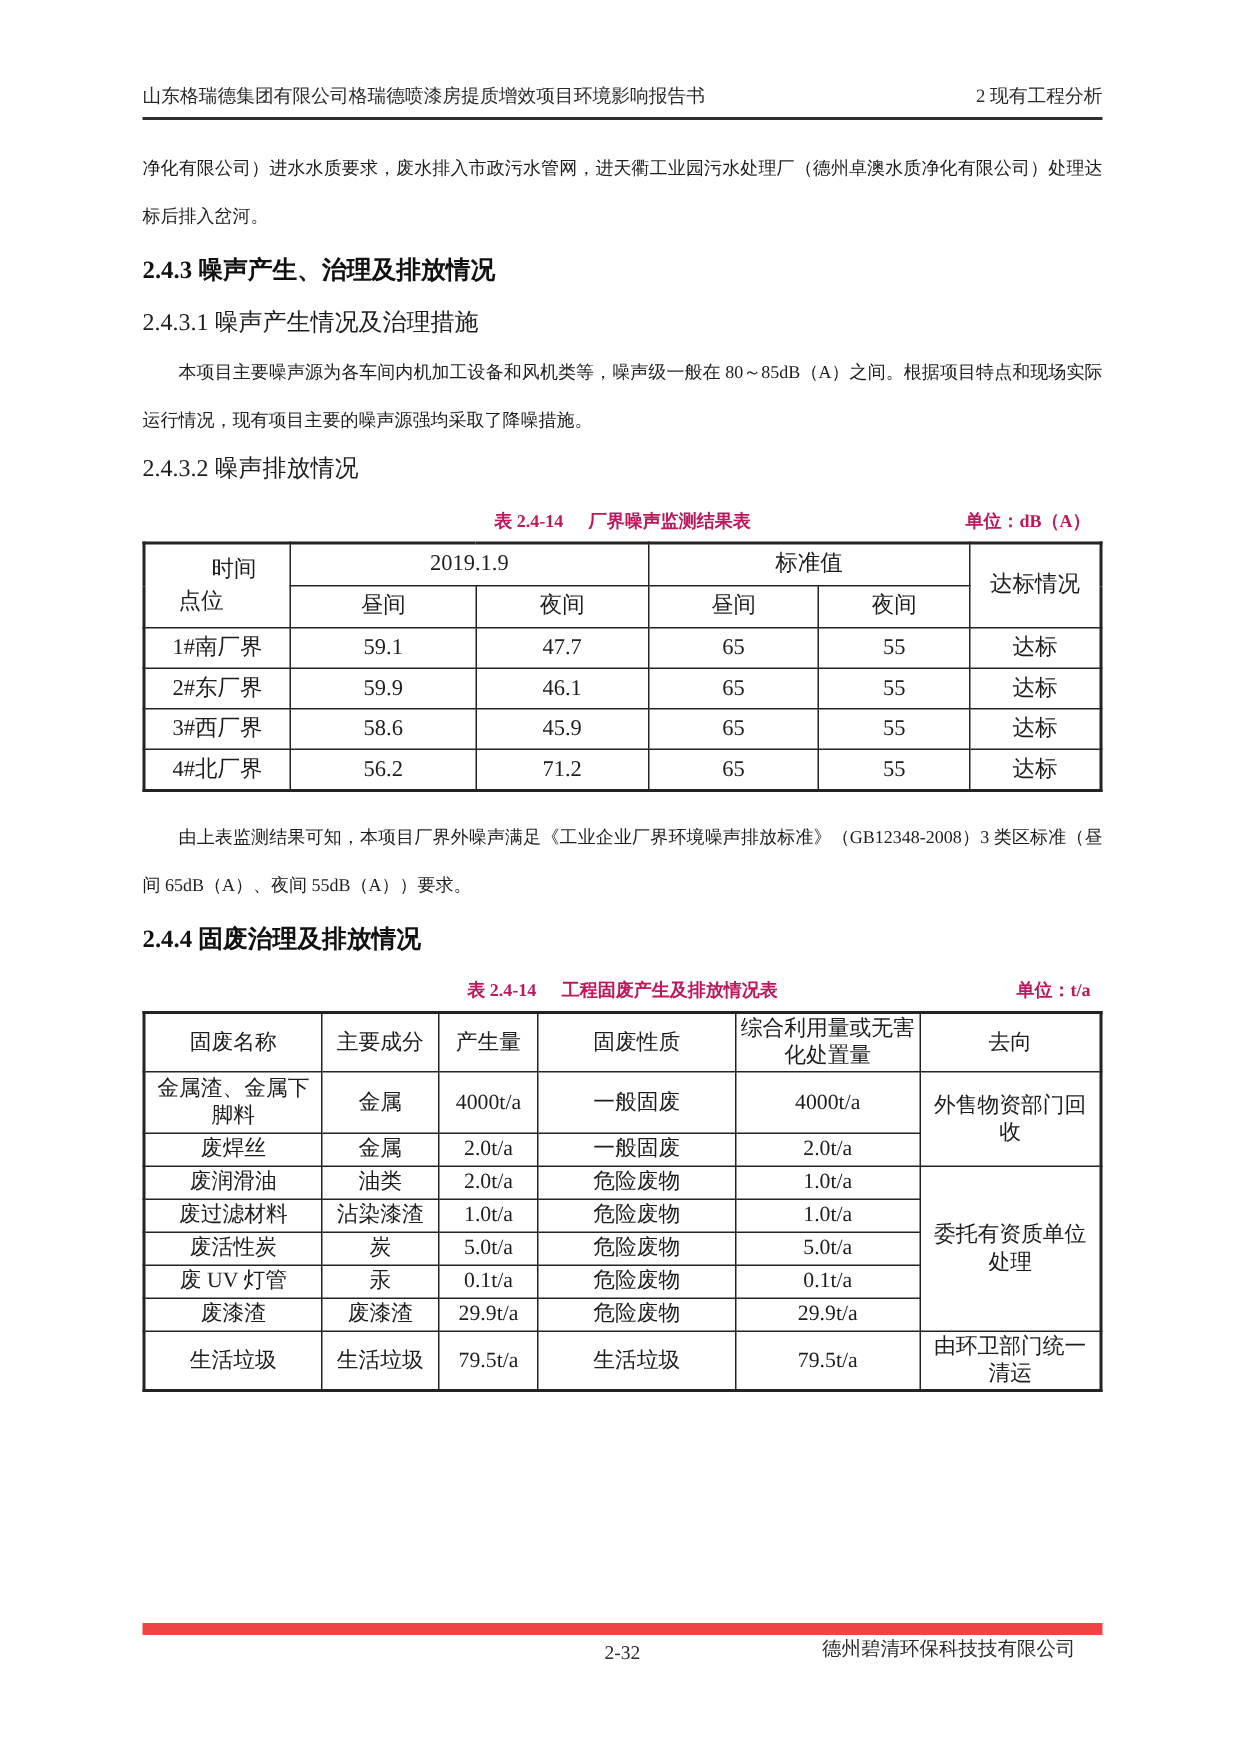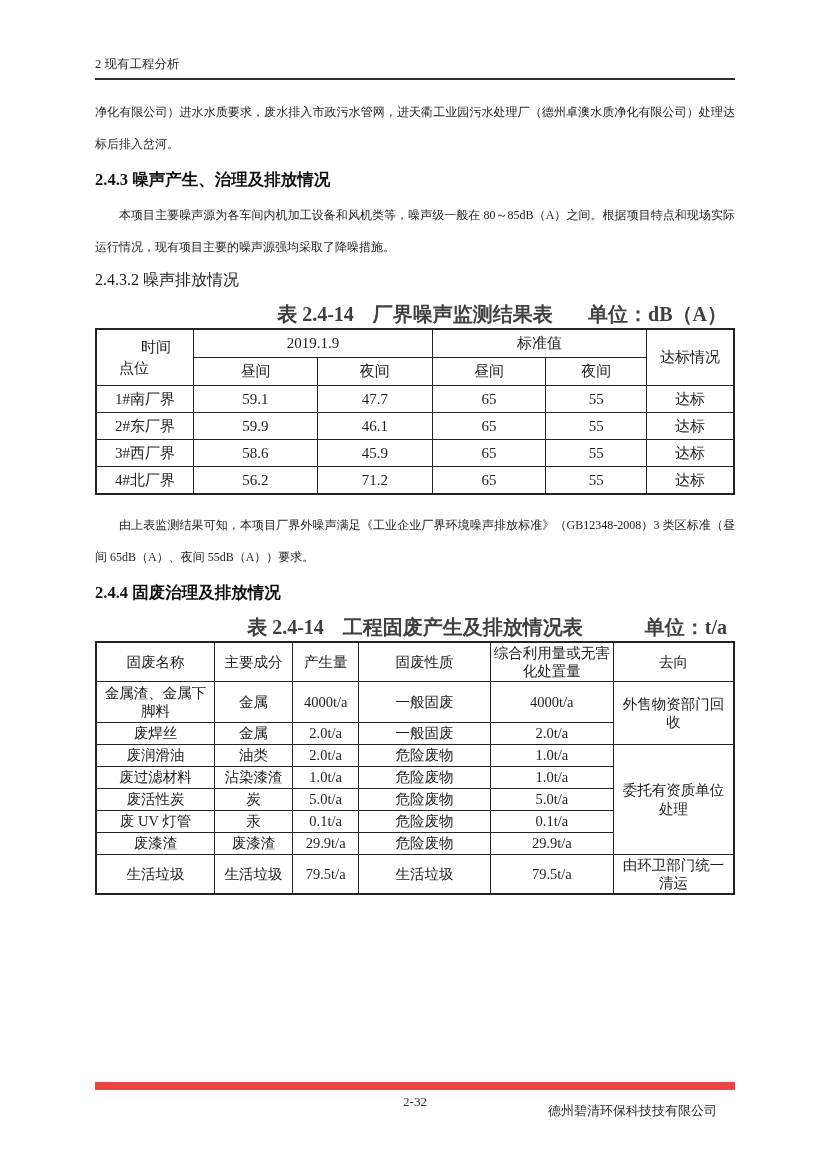--- a/index.html
+++ b/index.html
@@ -15,21 +15,21 @@
     border-bottom:2px solid #2e2e2e;padding-bottom:5px;
   }
   
   .para{margin:0;font-size:12px;line-height:32px;text-align:justify;color:#1d1d1d;}
   .para.indent{text-indent:2em;}
   .para.mt{margin-top:16px;}
   .para.mt2{margin-top:14px;}
   .h-bold{margin:3px 0;font-size:16.5px;line-height:33px;font-weight:bold;color:#111;}
   .h-plain{margin:0;font-size:16px;line-height:33px;font-weight:normal;color:#1d1d1d;}
   
-  .caption{position:relative;height:28px;line-height:28px;font-weight:bold;font-size:20px;margin-top:4px;color:#404040;}
+  .caption{position:relative;height:28px;line-height:28px;font-weight:bold;font-size:12px;margin-top:4px;color:#be185d;}
   .caption .c-center{position:absolute;left:0;right:0;text-align:center;}
   .caption .c-label{margin-right:14px;}
   .caption .c-unit{position:absolute;right:8px;}
   
   table{width:100%;border-collapse:collapse;table-layout:fixed;border:2px solid #232323;}
   td{border:1px solid #232323;text-align:center;vertical-align:middle;
      font-size:15px;line-height:1.35;padding:0 2px;color:#1d1d1d;overflow:hidden;}
   .t-noise tr.hrow td{height:27px;}
   .t-noise tr.drow td{height:26px;}
   .corner{position:relative;}
@@ -39,34 +39,36 @@
   .t-waste tr.w-head td{height:38px;}
   .t-waste tr.w-tall td{height:40px;}
   .t-waste tr.w-row td{height:21px;}
   .t-waste tr.w-last td{height:38px;}
   
   .doc-footer{
     position:absolute;left:95px;right:92px;top:1082px;
     border-top:8px solid #ef4444;padding-top:4px;font-size:13px;color:#2b2b2b;height:22px;
   }
   .doc-footer .f-page{position:absolute;left:0;right:0;top:4px;text-align:center;}
-  .doc-footer .f-company{position:absolute;right:18px;top:12px;}
+  .doc-footer .f-company{position:absolute;right:18px;top:0;}
 </style>
 </head>
 <body>
 
 <div class="page">
 
   <div class="doc-header">
+    <span>山东格瑞德集团有限公司格瑞德喷漆房提质增效项目环境影响报告书</span>
     <span>2 现有工程分析</span>
   </div>
 
   <p class="para mt">净化有限公司）进水水质要求，废水排入市政污水管网，进天衢工业园污水处理厂（德州卓澳水质净化有限公司）处理达标后排入岔河。</p>
 
   <h3 class="h-bold">2.4.3 噪声产生、治理及排放情况</h3>
+  <h4 class="h-plain">2.4.3.1 噪声产生情况及治理措施</h4>
 
   <p class="para indent">本项目主要噪声源为各车间内机加工设备和风机类等，噪声级一般在 80～85dB（A）之间。根据项目特点和现场实际运行情况，现有项目主要的噪声源强均采取了降噪措施。</p>
 
   <h4 class="h-plain">2.4.3.2 噪声排放情况</h4>
 
 
   <div class="caption">
     <span class="c-center">
       <span class="c-label">表 2.4-14</span>
       <span>厂界噪声监测结果表</span>

